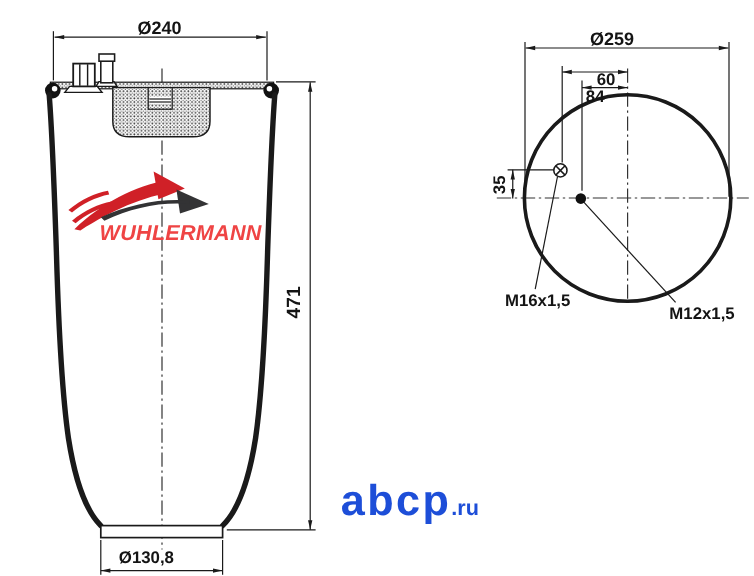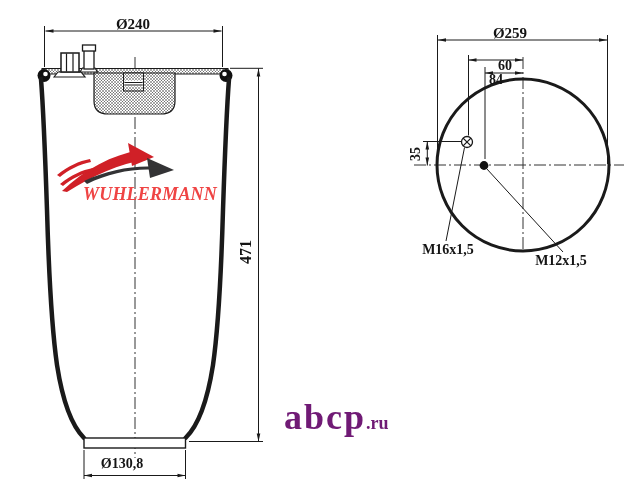--- a/index.html
+++ b/index.html
@@ -1,26 +1,26 @@
 <!DOCTYPE html>
 <html><head>
 <meta charset="utf-8">
 <style>
   html,body{margin:0;padding:0;background:#ffffff;}
   #stage{position:relative;width:628px;height:480px;background:#ffffff;overflow:hidden;
-         font-family:Liberation Serif, serif;}
+         font-family:Liberation Sans, sans-serif;}
   #stage svg{position:absolute;left:0;top:0;}
   .dim{position:absolute;font-weight:bold;color:#141414;line-height:1;white-space:nowrap;
        transform:translate(-50%,-50%);}
   .dim.rot{transform:translate(-50%,-50%) rotate(-90deg);}
   .f15{font-size:15px;} .f14{font-size:14px;} .f16{font-size:16px;}
   #brand-text{position:absolute;left:83px;top:185px;font-size:18px;font-weight:bold;
       font-style:italic;color:#ef4444;letter-spacing:.2px;line-height:1;}
   #watermark{position:absolute;left:284px;top:399px;display:flex;align-items:baseline;
-      color:#701a75;line-height:1;}
+      color:#1d4ed8;line-height:1;}
   #watermark .wm-main{font-size:36px;font-weight:bold;letter-spacing:2px;}
   #watermark .wm-suffix{font-size:18px;font-weight:bold;}
 </style>
 </head>
 <body>
 
 <div id="stage">
 
   <svg width="628" height="480" viewBox="0 0 628 480">
     <defs>
@@ -165,21 +165,21 @@
   <div class="dim f15" style="left:510px;top:33px;text-align:right;">Ø259</div>
 
   <div class="dim f14" style="left:496px;top:52px;margin-top:28px;">84</div>
 
   <div class="dim f14" style="left:505px;top:66px;">60</div>
 
   <div class="dim rot f14" style="left:416px;top:154px;">35</div>
 
   <div class="dim f14" style="left:448px;top:250px;">M16x1,5</div>
 
-  <div class="dim f14" style="left:561px;top:261px;">M12x1,5</div>
+  <div class="dim f14" style="left:585px;top:261px;">M12x1,5</div>
 
   <div id="brand-text">WUHLERMANN</div>
 
   <div id="watermark">
     <span class="wm-main">abcp</span>
     <span class="wm-suffix">.ru</span>
   </div>
 
 </div>
 

